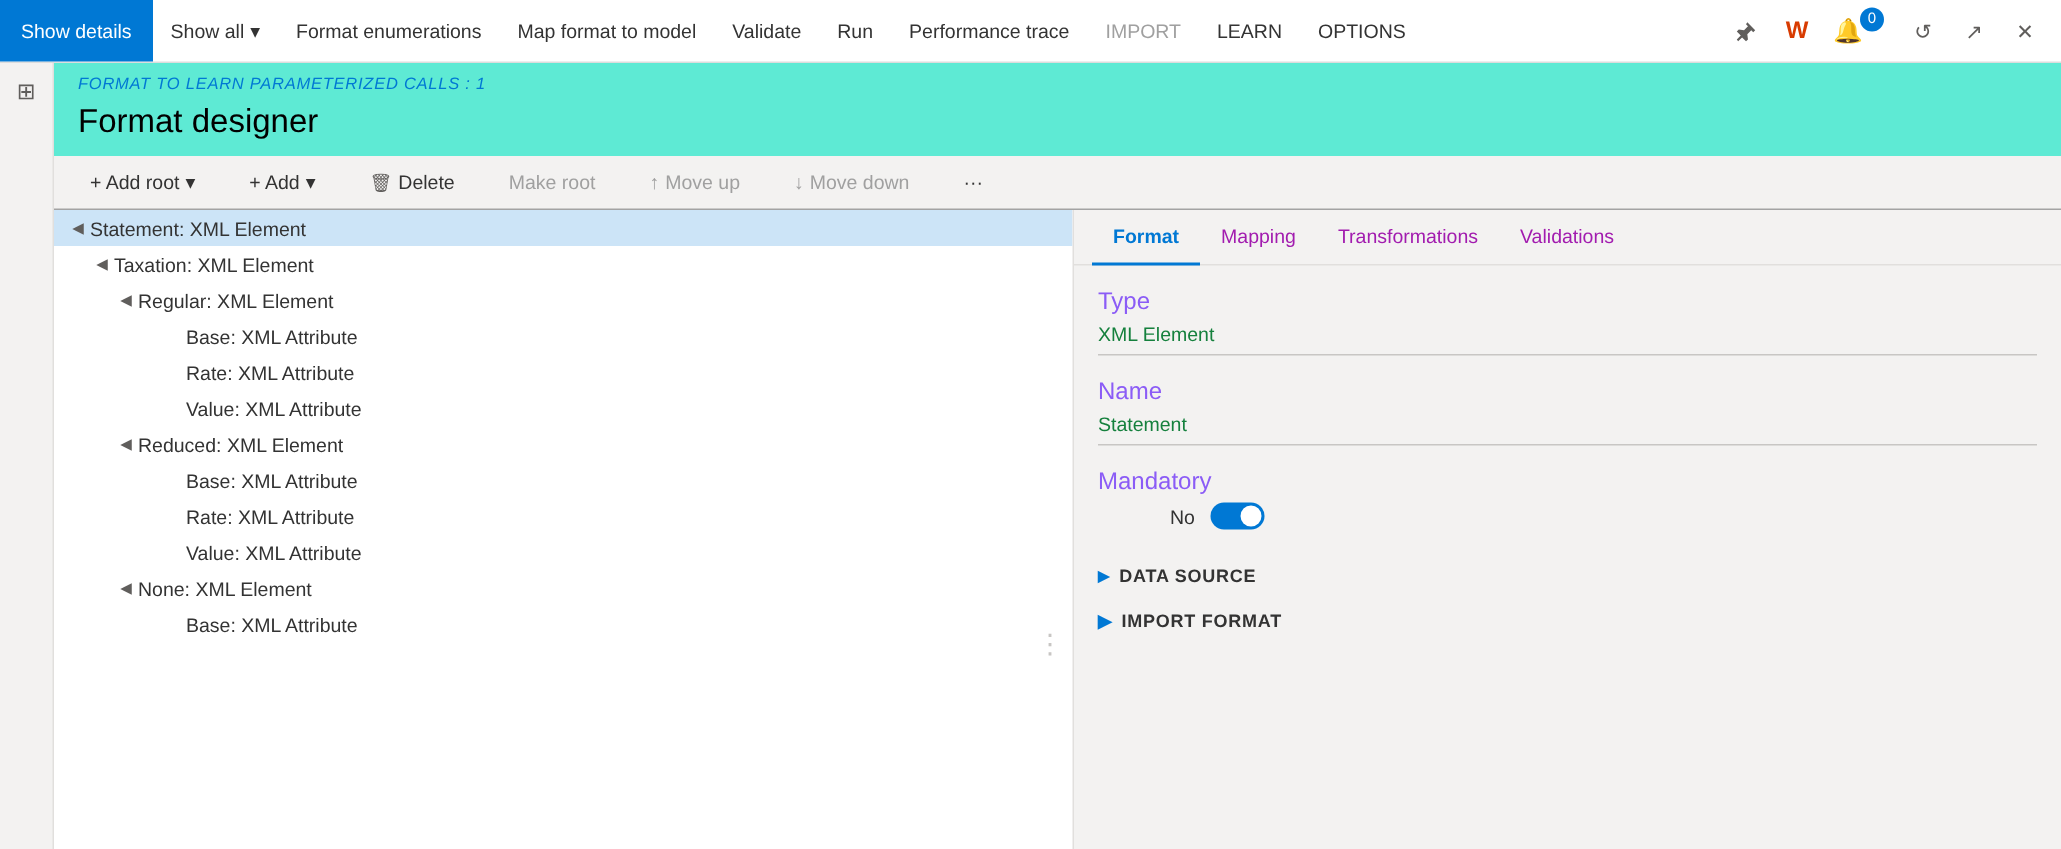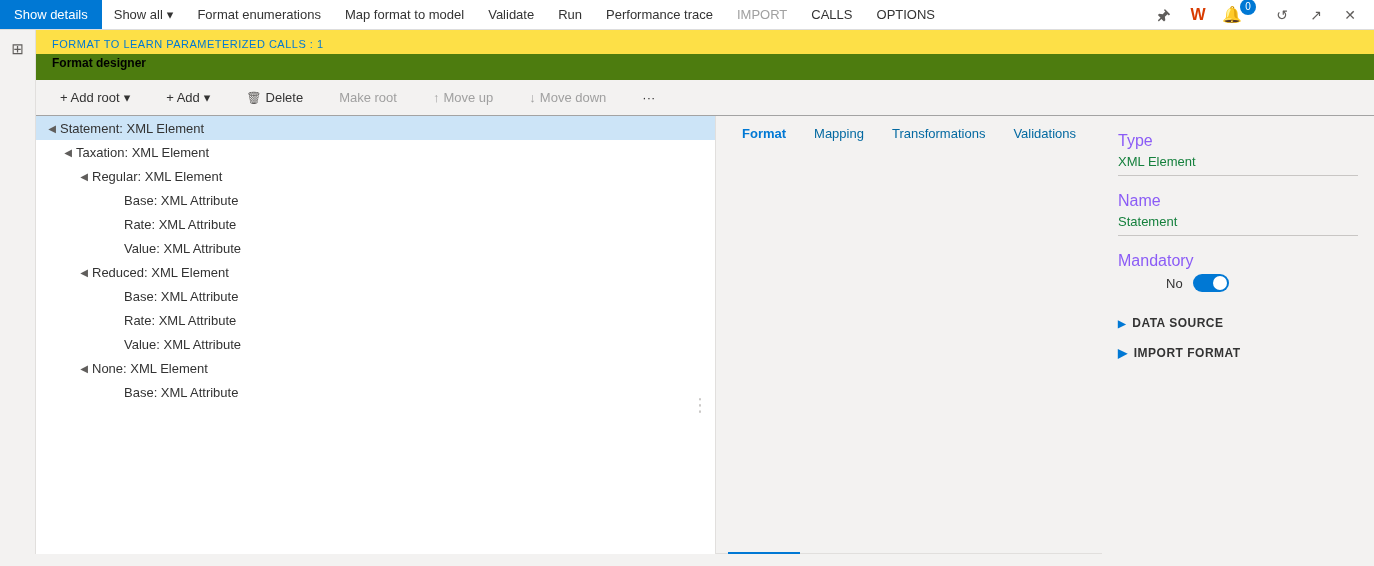--- a/index.html
+++ b/index.html
@@ -4,21 +4,21 @@
   <style>
     * { box-sizing: border-box; margin: 0; padding: 0; }
     body { font-family: 'Segoe UI', Arial, sans-serif; font-size: 13px; background: #f3f2f1; color: #333; }
 
     
     .top-nav {
       display: flex;
       align-items: center;
       background: #fff;
       border-bottom: 1px solid #ddd;
-      height: 30px;
+      height: 42px;
       padding: 0;
     }
     .nav-show-details {
       background: #0078d4;
       color: #fff;
       padding: 0 14px;
       height: 100%;
       display: flex;
       align-items: center;
       font-size: 13px;
@@ -105,34 +105,35 @@
     
     .content-area {
       flex: 1;
       display: flex;
       flex-direction: column;
       overflow: hidden;
     }
 
     
     .banner {
-      background: #fde047;
+      background: #5eead4;
       padding: 8px 32px 4px 16px;
       font-size: 11px;
       color: #605e5c;
       letter-spacing: 0.5px;
+      font-style: italic;
     }
     .banner span { color: #0078d4; }
 
     .page-title {
       padding: 2px 16px 10px 16px;
-      font-size: 12px;
-      font-weight: 700;
+      font-size: 22px;
+      font-weight: 400;
       color: #000;
-      background: #4d7c0f;
+      background: #5eead4;
     }
 
     
     .toolbar {
       display: flex;
       align-items: center;
       padding: 6px 16px;
       background: #f3f2f1;
       border-bottom: 1px solid #a3a3a3;
       gap: 20px;
@@ -190,37 +191,37 @@
     .indent-0 { padding-left: 8px; }
     .indent-1 { padding-left: 24px; }
     .indent-2 { padding-left: 40px; }
     .indent-3 { padding-left: 72px; }
 
     
     .right-panel {
       flex: 1;
       background: #f3f2f1;
       display: flex;
-      flex-direction: row;
+      flex-direction: column;
       overflow: hidden;
       justify-content: flex-end;
     }
 
     
     .tab-bar {
       display: flex;
       border-bottom: 1px solid #e1dfdd;
       background: #f3f2f1;
       padding: 0 12px;
     }
     .tab {
       padding: 10px 14px;
       cursor: pointer;
       font-size: 13px;
-      color: #0369a1;
+      color: #a21caf;
       border-bottom: 2px solid transparent;
       margin-bottom: -1px;
     }
     .tab.active { color: #0078d4; border-bottom: 2px solid #0078d4; font-weight: 600; }
 
     
     .properties-panel {
       padding: 16px;
       flex: 1;
       overflow-y: auto;
@@ -290,21 +291,21 @@
   <div class="nav-show-all">
     <span>Show all</span>
     <span>▾</span>
   </div>
   <div class="nav-item">Format enumerations</div>
   <div class="nav-item">Map format to model</div>
   <div class="nav-item">Validate</div>
   <div class="nav-item">Run</div>
   <div class="nav-item">Performance trace</div>
   <div class="nav-item disabled">IMPORT</div>
-  <div class="nav-item">CALLS</div>
+  <div class="nav-item">LEARN</div>
   <div class="nav-item">OPTIONS</div>
   <div class="nav-spacer"></div>
   <div class="nav-icons">
     <div class="nav-icon-btn">
       <svg width="14" height="14" viewBox="0 0 16 16" fill="#605e5c">
           <path d="M9 1l6 6-1.5 1.5L12 7l-3 3 .5 4-1.5 1.5-3-3-3 3L1 14l3-3-3-3L2.5 6.5 6.5 7l3-3-1.5-1.5z"></path>
         </svg>
     </div>
     <div class="nav-icon-btn" style="color:#d83b01;font-size:16px;font-weight:bold;">W</div>
     <div style="position:relative;display:flex;align-items:center;">

